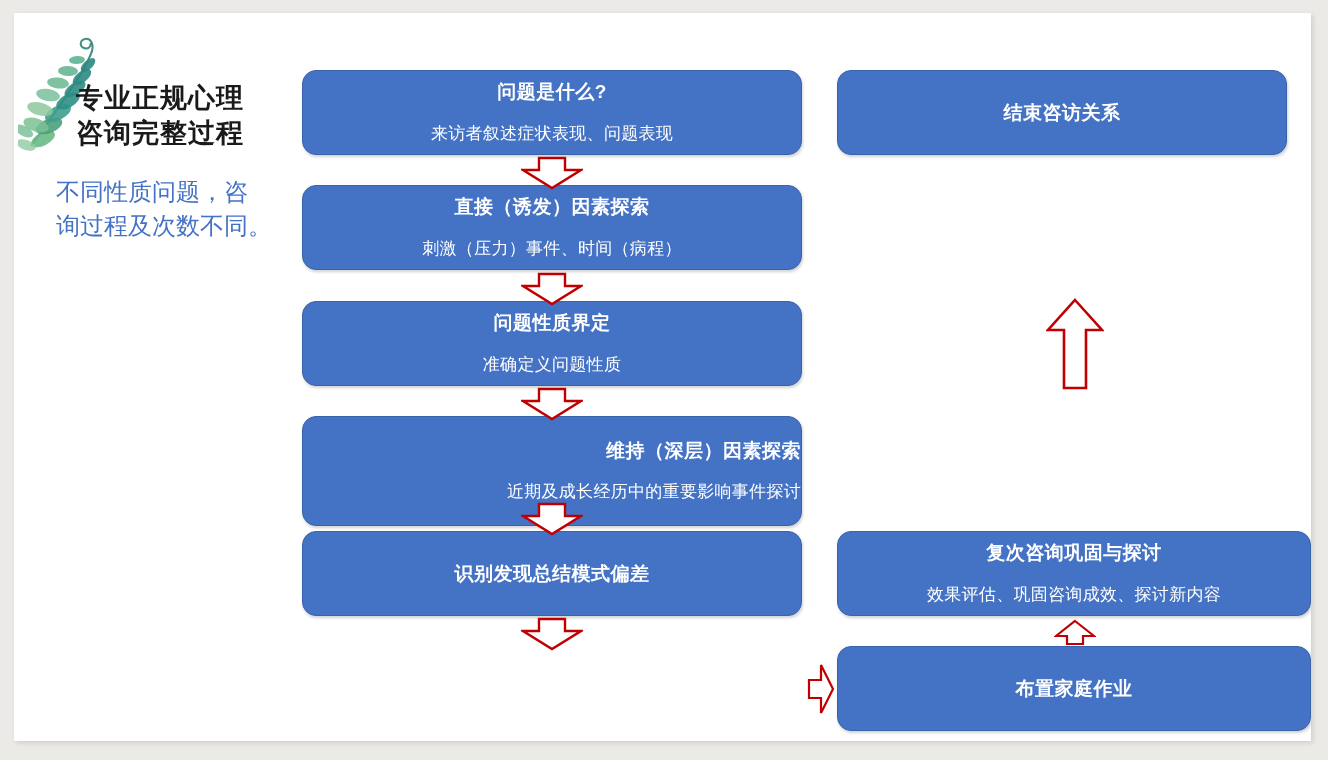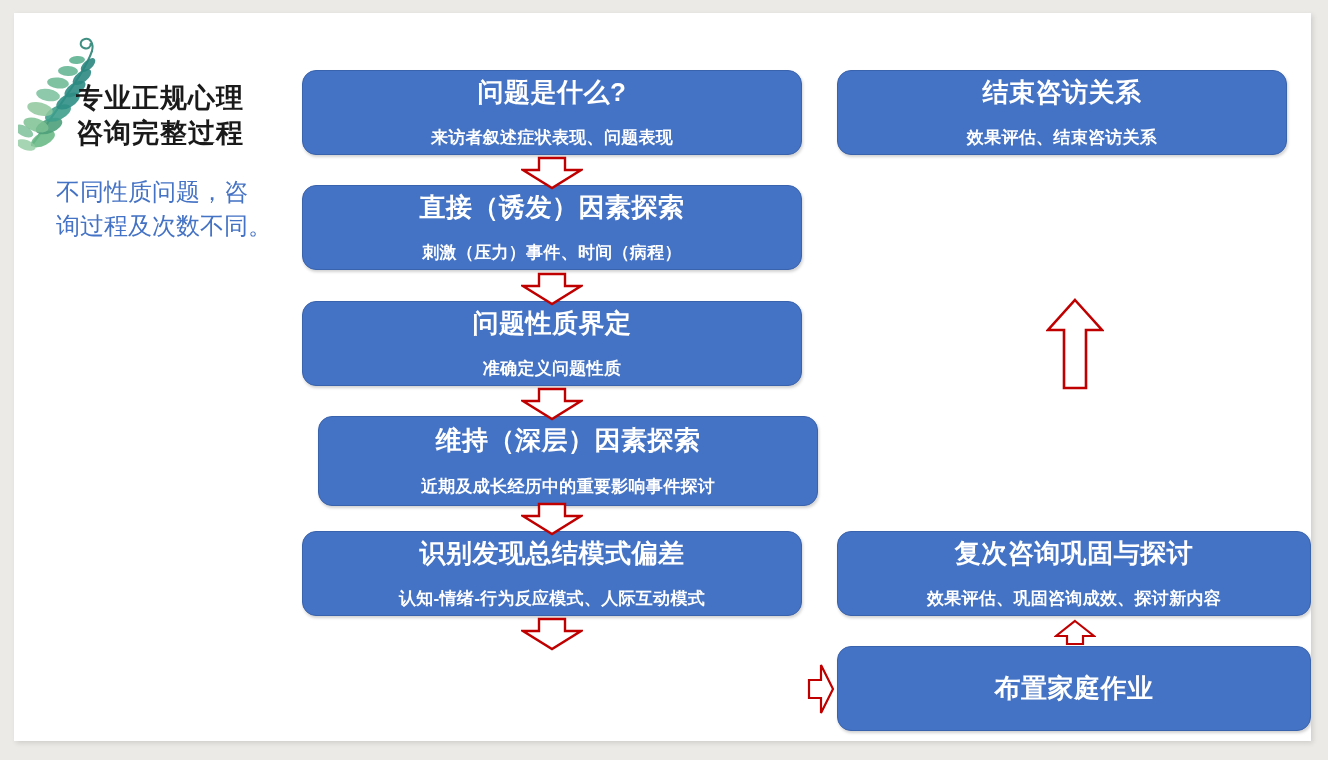--- a/index.html
+++ b/index.html
@@ -85,40 +85,40 @@
     border-radius: 14px;
     box-sizing: border-box;
     color: #ffffff;
     display: flex;
     flex-direction: column;
     align-items: center;
     justify-content: center;
     box-shadow: 1px 2px 3px rgba(0,0,0,0.18);
   }
   .flow-box .box-title {
-    font-size: 26px;
+    font-size: 19px;
     font-weight: bold;
     letter-spacing: 0.5px;
     line-height: 1.25;
     white-space: nowrap;
   }
   .flow-box .box-sub {
     font-size: 17px;
-    font-weight: bold;
+    font-weight: normal;
     letter-spacing: 0.3px;
     line-height: 1.3;
     margin-top: 19px;
     white-space: nowrap;
   }
 
   
   #box-l1 { left: 288px; top: 57px;  width: 500px; height: 85px; }
   #box-l2 { left: 288px; top: 172px; width: 500px; height: 85px; }
   #box-l3 { left: 288px; top: 288px; width: 500px; height: 85px; }
-  #box-l4 { left: 304px; top: 403px; width: 500px; height: 90px; }
+  #box-l4 { left: 288px; top: 403px; width: 500px; height: 110px; align-items: flex-end; }
   #box-l5 { left: 288px; top: 518px; width: 500px; height: 85px; }
   #box-l6 { left: 288px; top: 633px; width: 500px; height: 85px; }
 
   
   #box-r1 { left: 823px; top: 57px;  width: 450px; height: 85px; }
   #box-r2 { left: 823px; top: 518px; width: 474px; height: 85px; }
   #box-r3 { left: 823px; top: 633px; width: 474px; height: 85px; }
 
   
   .arrow-down {
@@ -219,27 +219,25 @@
       <div class="box-sub">准确定义问题性质</div>
     </div>
 
     <div class="flow-box" id="box-l4">
       <div class="box-title">维持（深层）因素探索</div>
       <div class="box-sub">近期及成长经历中的重要影响事件探讨</div>
     </div>
 
     <div class="flow-box" id="box-l5">
       <div class="box-title">识别发现总结模式偏差</div>
-      <div class="box-sub">认知-情绪-行为反应模式、人际互动模式</div>
     </div>
 
 
     <div class="flow-box" id="box-r1">
       <div class="box-title">结束咨访关系</div>
-      <div class="box-sub">效果评估、结束咨访关系</div>
     </div>
 
     <div class="flow-box" id="box-r2">
       <div class="box-title">复次咨询巩固与探讨</div>
       <div class="box-sub">效果评估、巩固咨询成效、探讨新内容</div>
     </div>
 
     <div class="flow-box" id="box-r3">
       <div class="box-title">布置家庭作业</div>
     </div>

